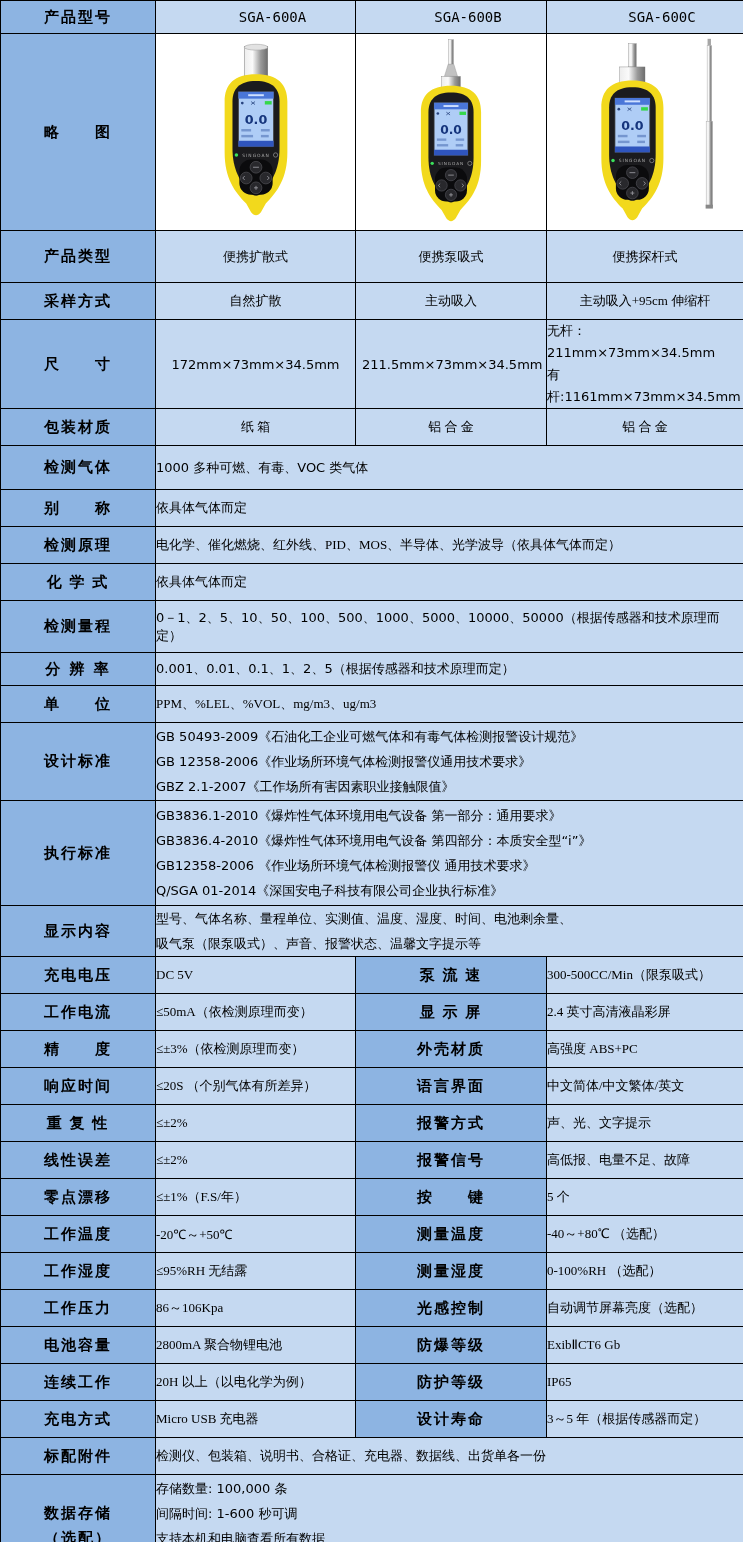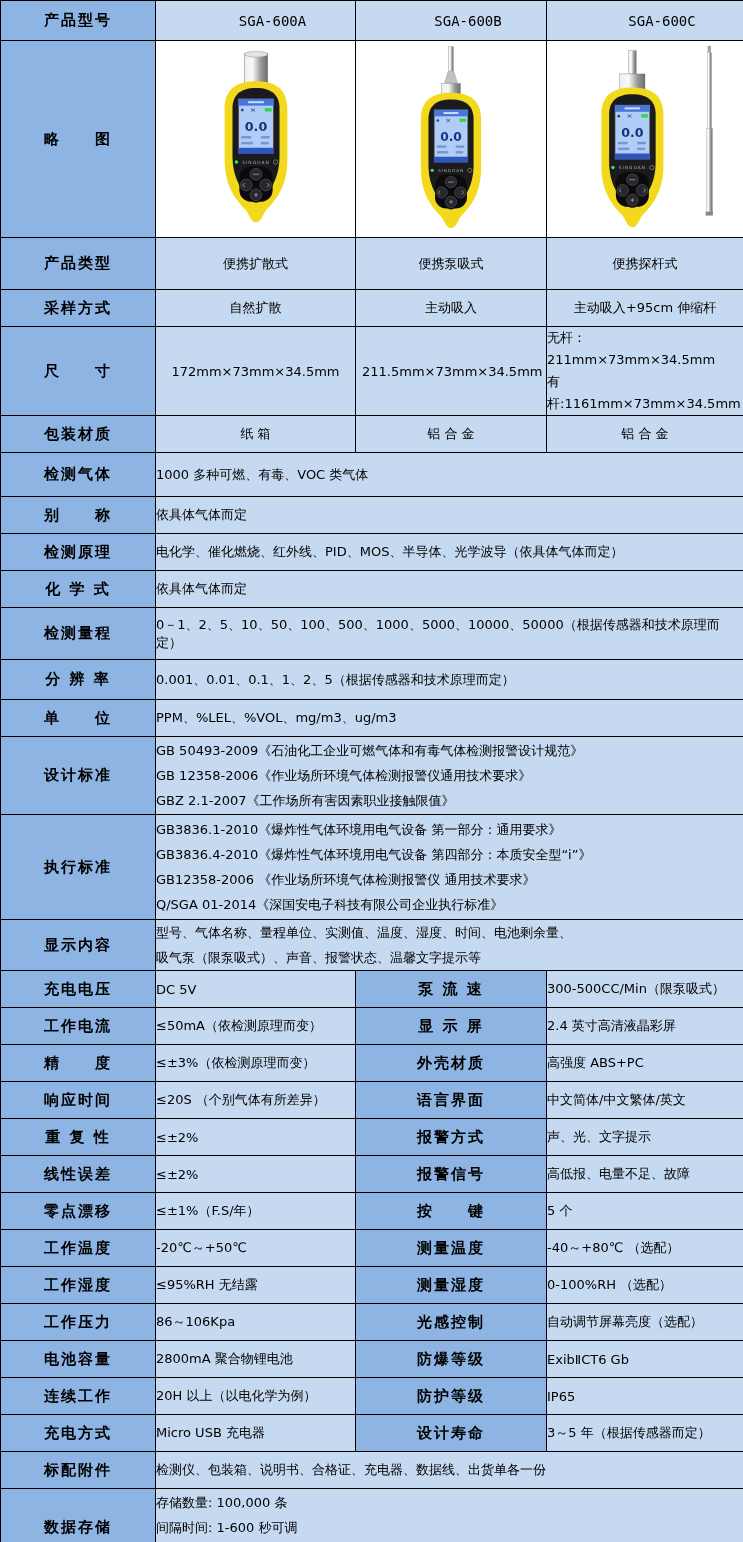--- a/index.html
+++ b/index.html
@@ -6,21 +6,21 @@
   body{width:743px;font-family:"DejaVu Sans","Liberation Sans",sans-serif;}
   table{border-collapse:collapse;table-layout:fixed;width:743px;}
   td{border:1px solid #000000;padding:0 6px;color:#000000;overflow:hidden;vertical-align:middle;}
   .lab{background:#8DB4E2;font-weight:bold;font-size:15px;text-align:center;letter-spacing:2px;}
   .val{background:#C5D9F1;font-size:13px;}
   .c{text-align:center;}
   .l{text-align:left;padding-left:0;}
   .ml{white-space:pre-line;line-height:25px;}
   .mll{white-space:pre-line;line-height:22px;}
   .img{background:#ffffff;padding:0;text-align:center;}
-  .rh35{height:44px;}.rh36{height:40px;}.rh37{height:37px;}.rh38{height:52px;}
+  .rh35{height:44px;}.rh36{height:33px;}.rh37{height:37px;font-family:Liberation Serif, serif;}.rh38{height:52px;}
   .rh51{height:51px;}.rh52{height:52px;}.rh78{height:78px;}.rh102{height:102px;}
   .rh105{height:105px;}.rimg{height:196px;margin-left:27px;}
   .model{font-family:"DejaVu Sans Mono","Liberation Mono",monospace;font-size:14px;padding-left:40px;}
   svg text{font-family:"DejaVu Sans","Liberation Sans",sans-serif;}
 </style>
 </head>
 <body>
 
 <table>
 <colgroup>

